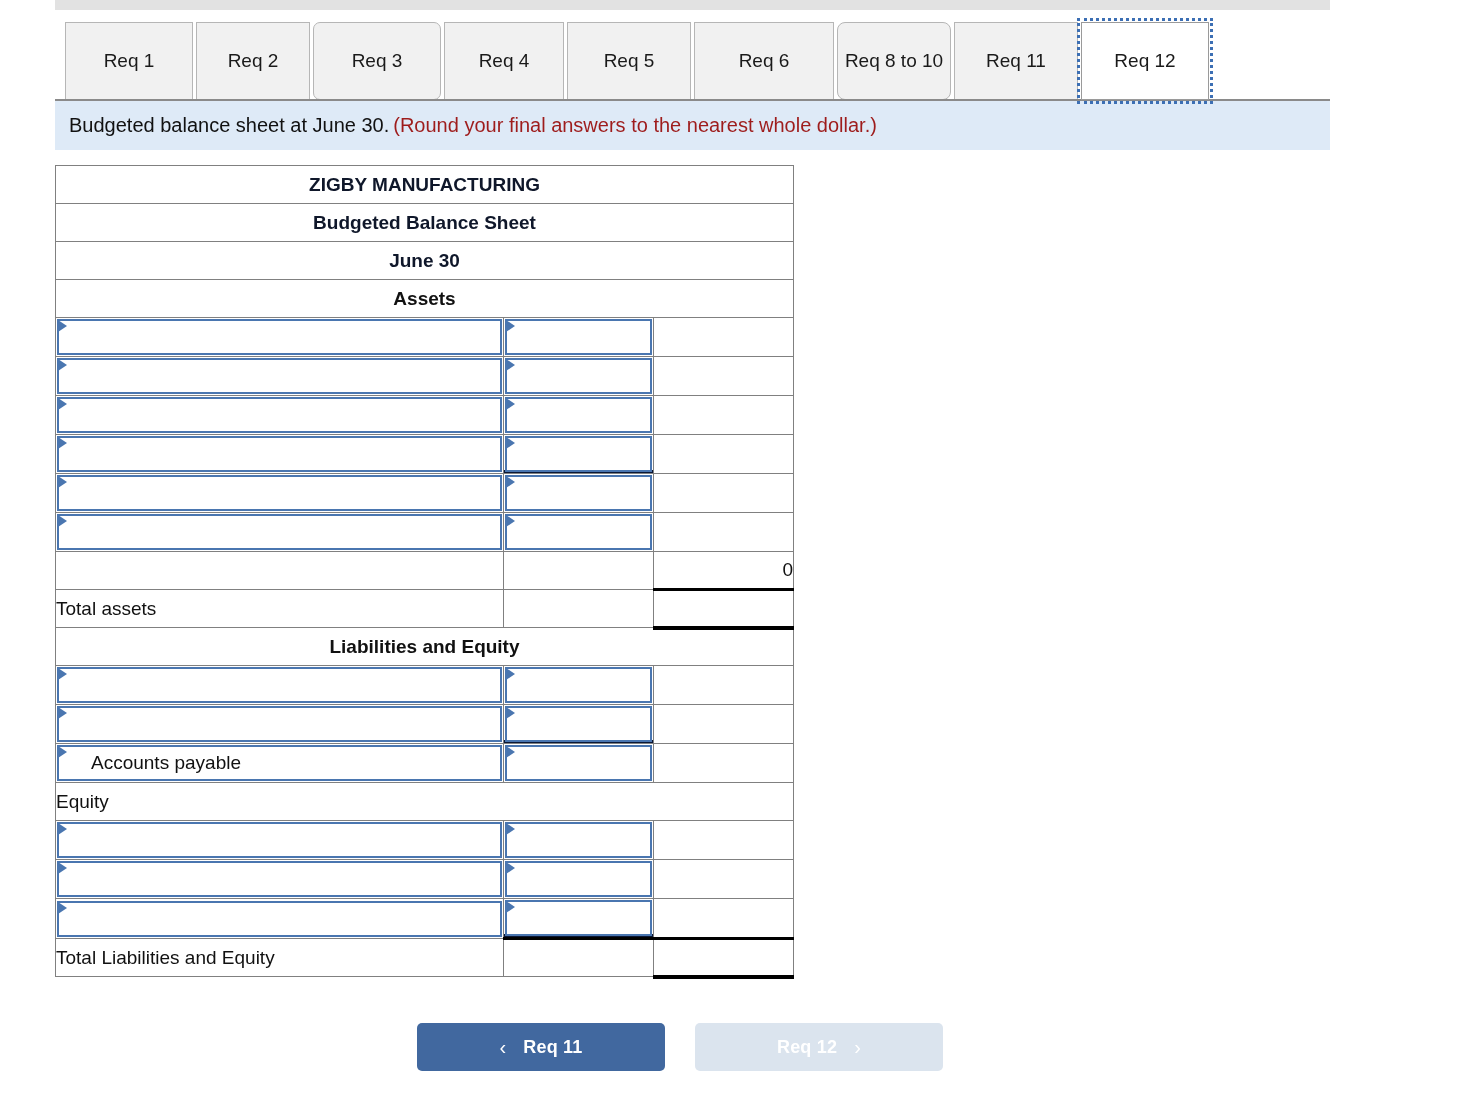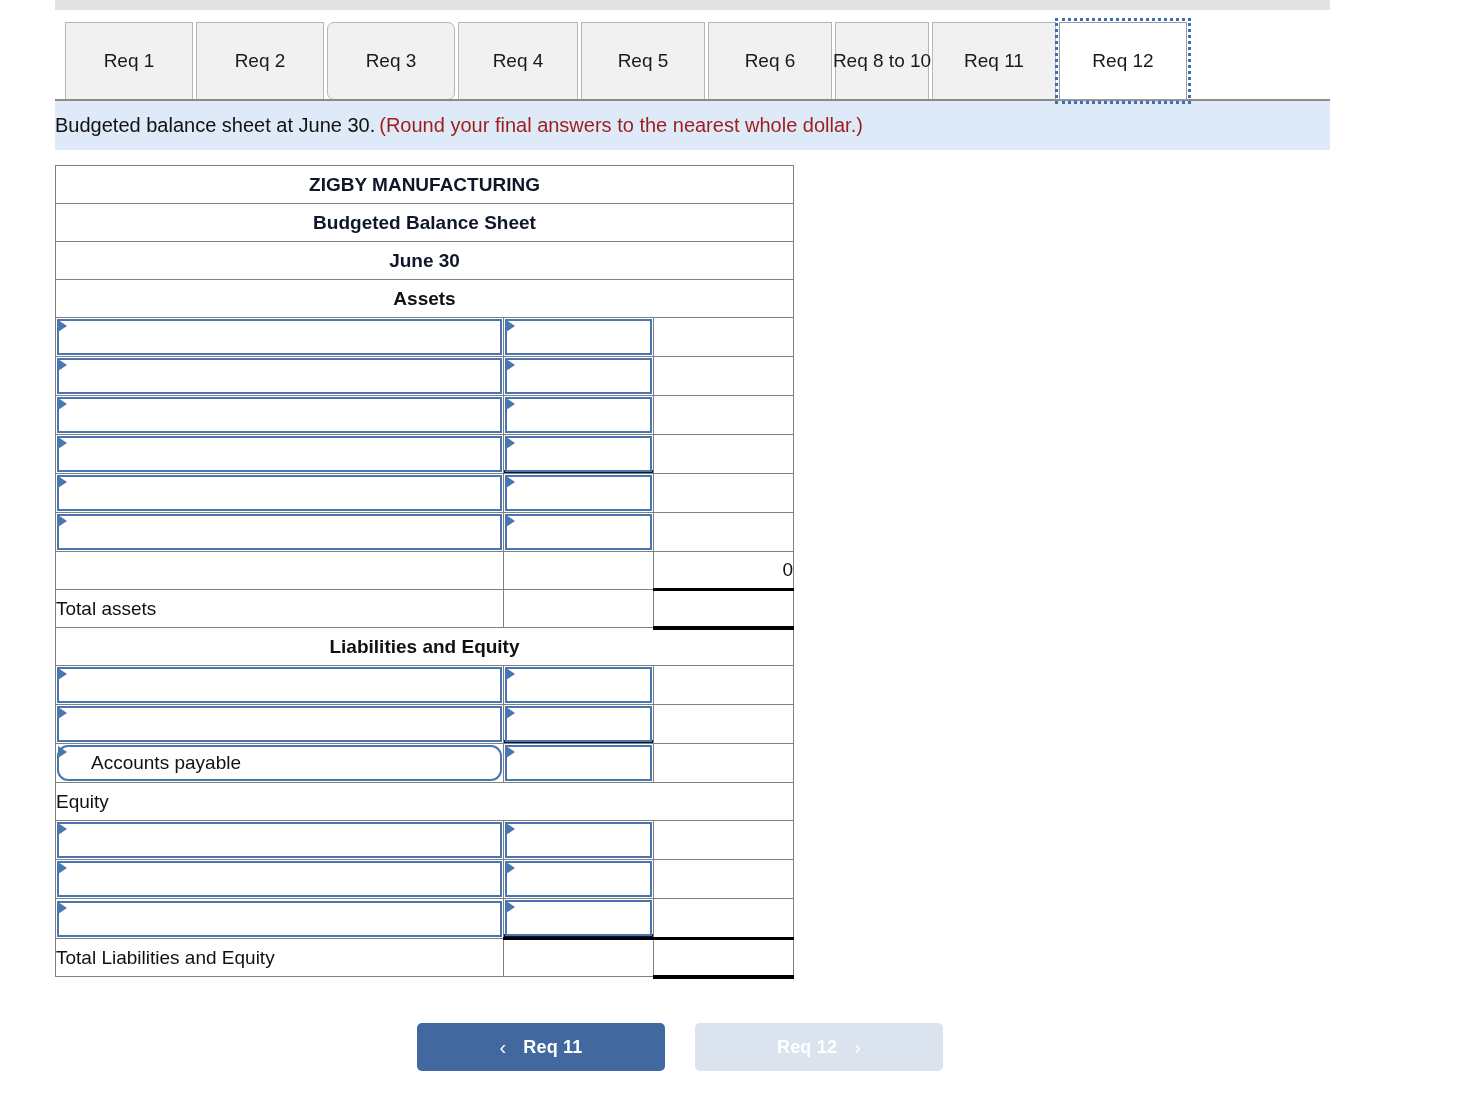--- a/index.html
+++ b/index.html
@@ -63,20 +63,21 @@
   }
 
   
   .banner {
     position: absolute;
     left: 55px; top: 101px;
     width: 1275px; height: 49px;
     background: #deeaf7;
     display: flex;
     align-items: center;
+    padding-left: 14px;
     font-size: 20px;
     color: #111111;
   }
   .banner .note { color: #9e1c1c; margin-left: 4px; }
 
   
   .sheet {
     position: absolute;
     left: 55px; top: 165px;
     width: 738px;
@@ -136,21 +137,21 @@
     background: #ffffff;
     display: flex;
     align-items: center;
     font-size: 19px;
     color: #111111;
     padding-left: 24px;
     cursor: pointer;
     overflow: hidden;
     white-space: nowrap;
   }
-  .selbox.indent { padding-left: 32px; border-radius: 11px; }
+  .selbox.indent { padding-left: 32px; }
   .tri {
     position: absolute;
     left: 2px; top: 2px;
     width: 0; height: 0;
     border-top: 6px solid transparent;
     border-bottom: 6px solid transparent;
     border-left: 9px solid #4a76b0;
     pointer-events: none;
     z-index: 2;
   }
@@ -201,26 +202,26 @@
 </style>
 </head>
 <body>
 
 <div id="page">
 
   <div class="top-strip"></div>
 
   <div class="tabbar" id="tabbar">
       <div class="tab" style="width: 128px;">Req 1</div>
-      <div class="tab" style="width: 128px;">Req 2</div>
+      <div class="tab" style="width: 114px;">Req 2</div>
       <div class="tab" style="width: 128px; border-radius: 7px;">Req 3</div>
       <div class="tab" style="width: 120px;">Req 4</div>
       <div class="tab" style="width: 124px;">Req 5</div>
-      <div class="tab" style="width: 124px;">Req 6</div>
-      <div class="tab" style="width: 94px;">Req 8 to 10</div>
+      <div class="tab" style="width: 140px;">Req 6</div>
+      <div class="tab" style="width: 114px; border-radius: 8px;">Req 8 to 10</div>
       <div class="tab" style="width: 124px;">Req 11</div>
       <div class="tab selected" style="width: 128px;">Req 12</div>
     </div>
   <div class="tabbar-underline"></div>
 
   <div class="banner">
     <span>Budgeted balance sheet at June 30.</span>
     <span class="note">(Round your final answers to the nearest whole dollar.)</span>
   </div>
 

